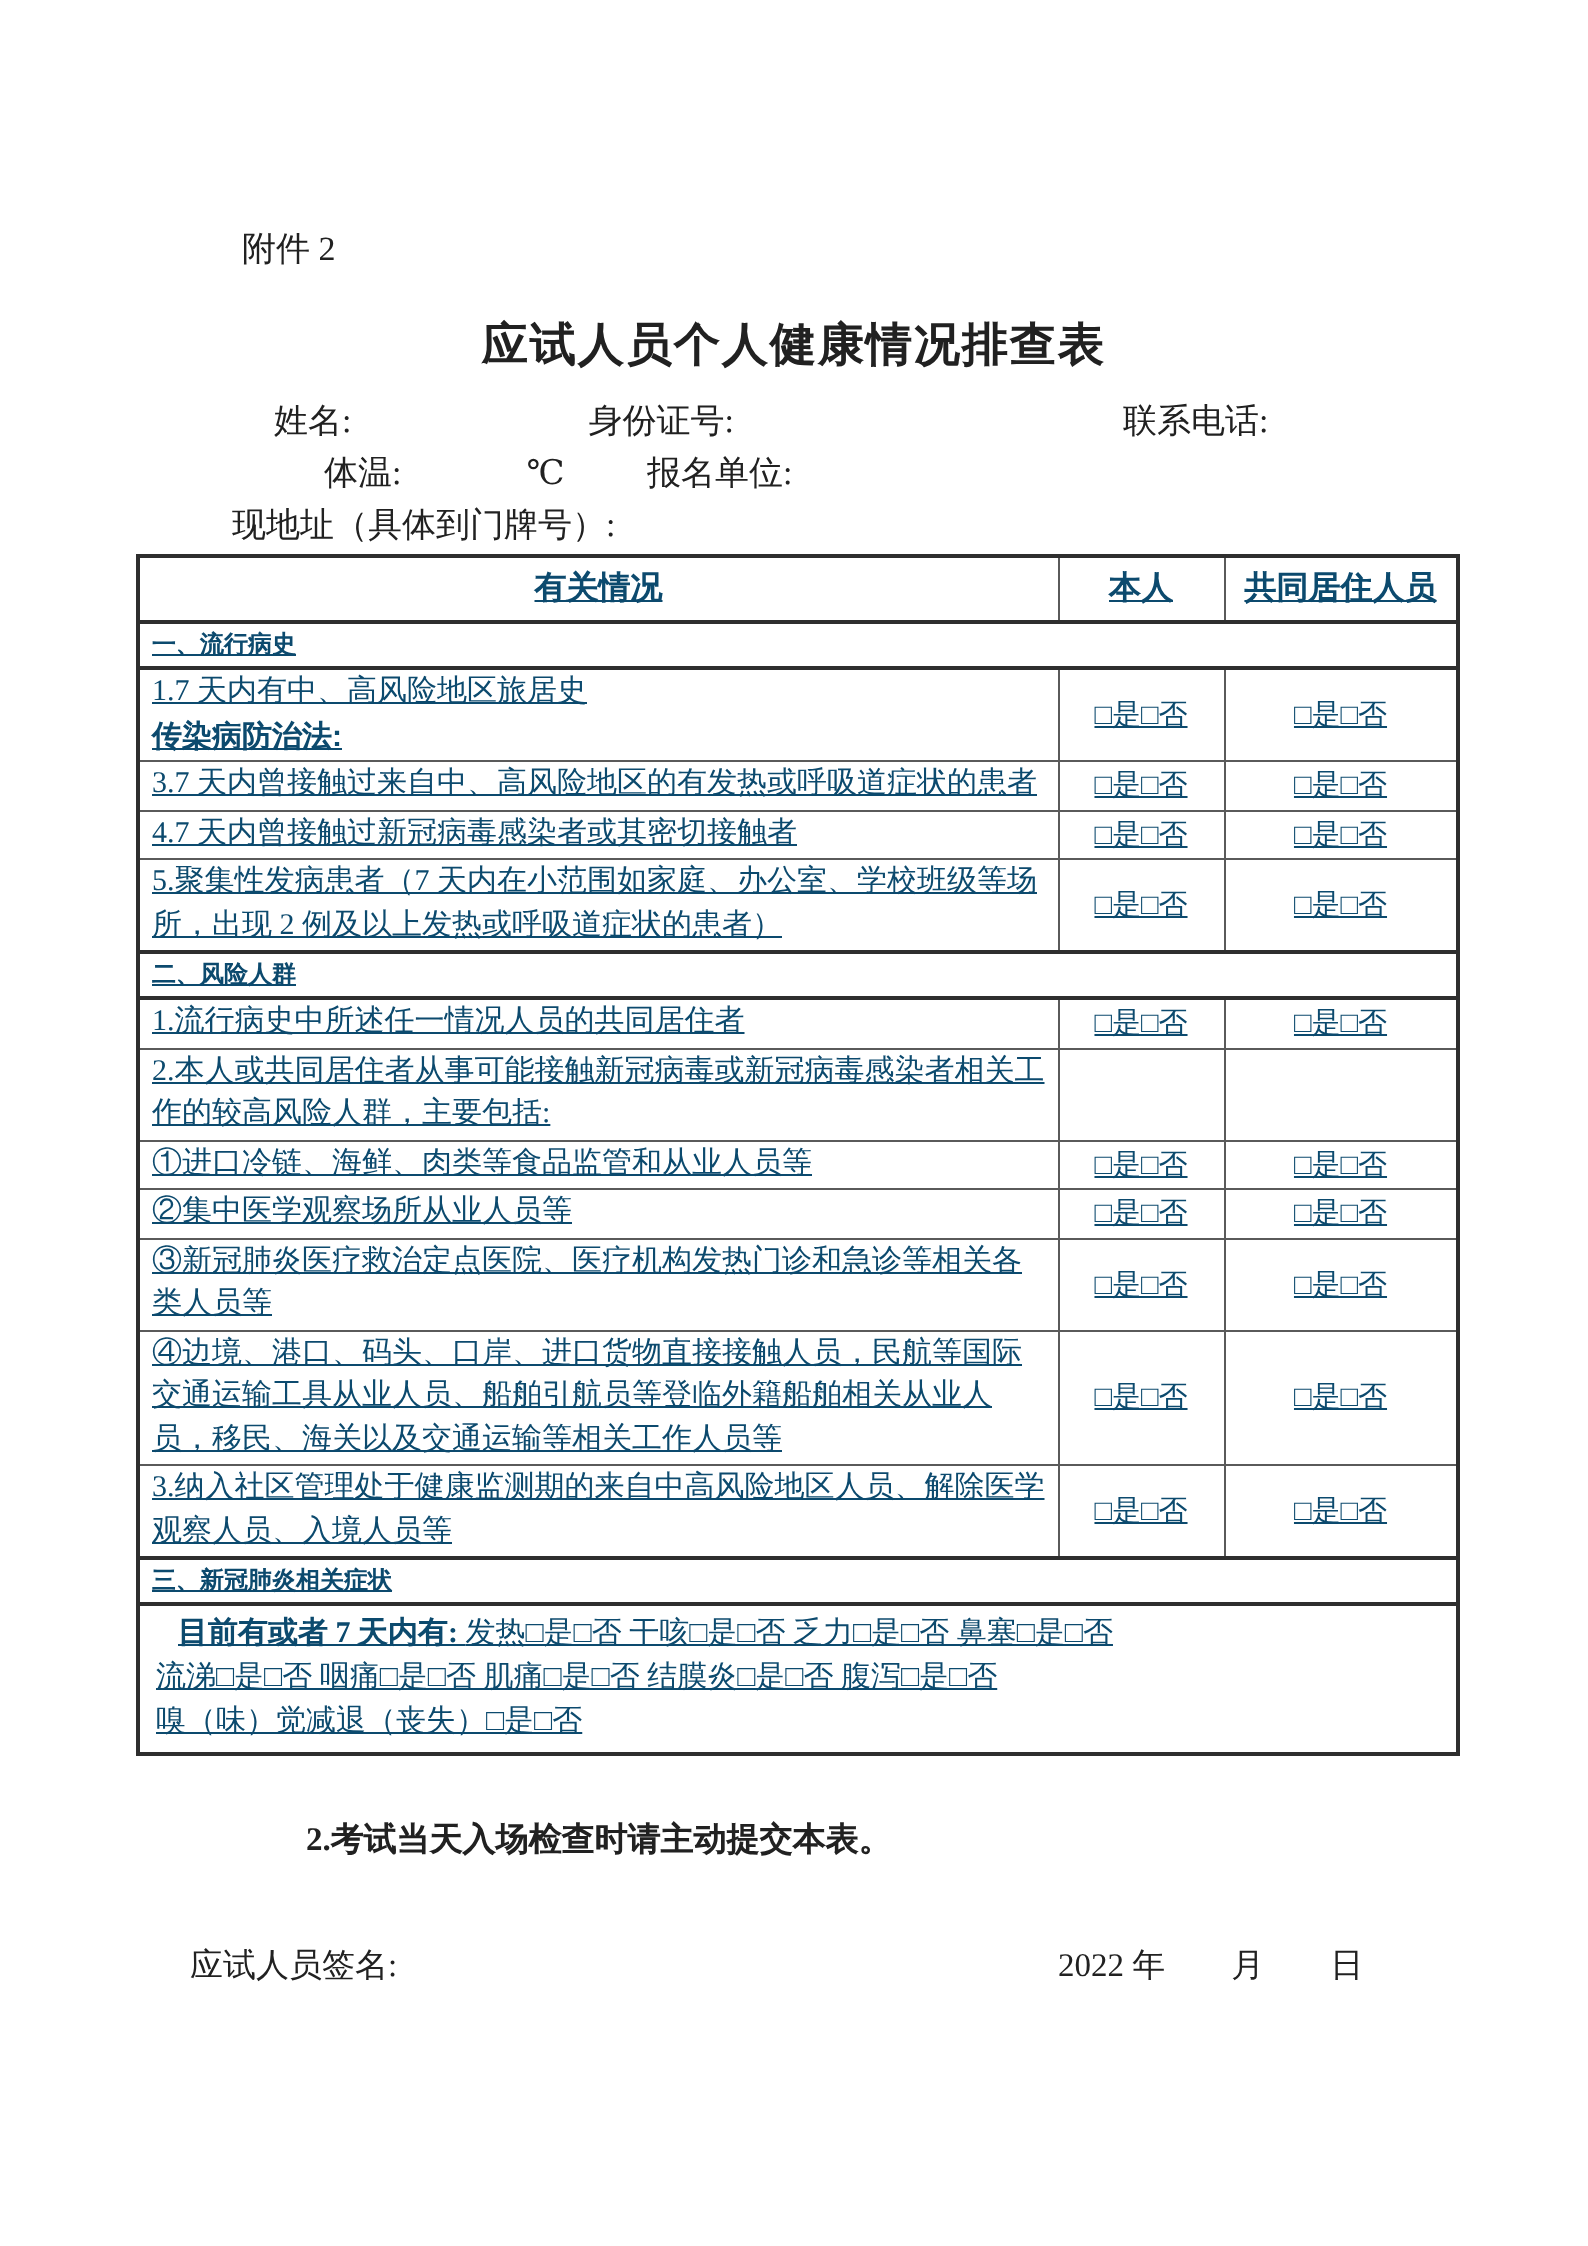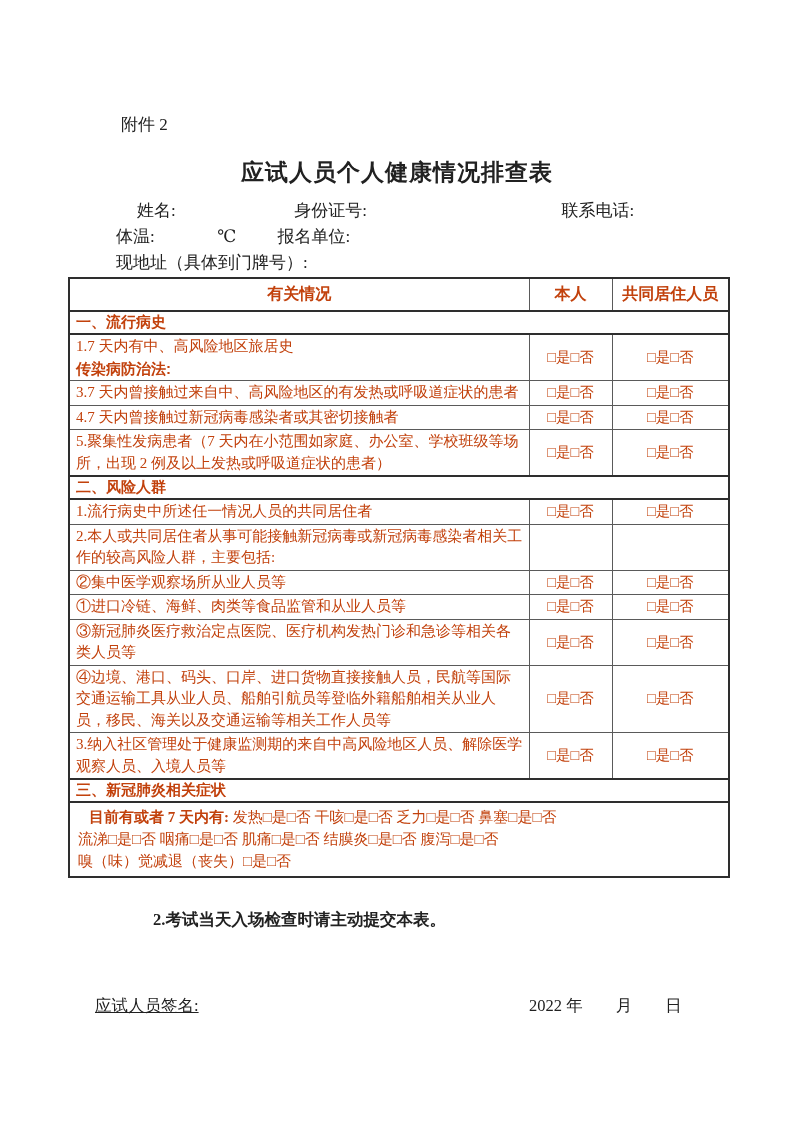--- a/index.html
+++ b/index.html
@@ -10,51 +10,51 @@
   }
   .attachment { position:absolute; left:121px; top:96px; font-size:17px;margin-top:17px; }
   .title {
     position:absolute; left:0; right:0; top:157px; margin:0;
     text-align:center; font-size:23px; font-weight:bold; letter-spacing:1px;
   }
   .fields { position:absolute; left:116px; top:198px; font-size:17px; line-height:26px; }
   .fields .frow { white-space:nowrap; }
   .w1 { display:inline-block; width:153px;margin-left:21px; }
   .w2 { display:inline-block; width:263px; }
-  .w3 { display:inline-block; width:97px; }
+  .w3 { display:inline-block; width:97px;margin-left:46px; }
   .w4 { display:inline-block; width:56px; }
 
   table.screen {
     position:absolute; left:68px; top:277px; width:660px;
     border-collapse:collapse; table-layout:fixed;
-    border:2px solid #2e2e2e; font-size:15px; color:#c2410c;
+    border:2px solid #2e2e2e; font-size:15px; color:#0c4a6e;text-decoration:underline;
   }
   table.screen td, table.screen th { border:1px solid #5a5a5a; }
   table.screen th {
     font-family:"Liberation Sans","DejaVu Sans",sans-serif;
     font-size:16px; font-weight:bold; height:31px; text-align:center;
     border-bottom:2px solid #2e2e2e; padding:0;
   }
   tr.section-row td {
     font-family:"Liberation Sans","DejaVu Sans",sans-serif;
-    font-weight:bold; font-size:15px; height:21px;
+    font-weight:bold; font-size:12px; height:21px;
     padding:0 0 0 6px; border-top:2px solid #2e2e2e; border-bottom:2px solid #2e2e2e;
   }
   td.q { padding:1px 4px 1px 6px; line-height:21.5px; }
   td.cb { text-align:center; font-size:14.5px; padding:0; }
   .sub-bold { font-weight:bold; font-family:"Liberation Sans","DejaVu Sans",sans-serif; }
   tr.symptoms-row td { padding:3px 6px 4px 8px; line-height:22px; }
   tr.symptoms-row b { font-weight:bold;margin-left:11px; }
 
   .notes {
     position:absolute; left:120px; top:908px; width:588px;
     font-weight:bold; font-size:16.5px; line-height:24px;
   }
   .notes .note2 { text-indent:2em; }
-  .sign { position:absolute; left:95px; top:995px; right:66px; font-size:16.5px;text-decoration:underline; }
+  .sign { position:absolute; left:95px; top:972px; right:66px; font-size:16.5px; }
   .sign .date { position:absolute; left:434px; top:0; white-space:pre; }
 </style>
 </head>
 <body>
 
 <div class="page">
 
   <div class="attachment">附件 2</div>
 
   <h1 class="title">应试人员个人健康情况排查表</h1>
@@ -117,26 +117,26 @@
           <td class="q"><span>1.流行病史中所述任一情况人员的共同居住者</span></td>
           <td class="cb">□是□否</td>
           <td class="cb">□是□否</td>
         </tr>
         <tr>
           <td class="q"><span>2.本人或共同居住者从事可能接触新冠病毒或新冠病毒感染者相关工作的较高风险人群，主要包括:</span></td>
           <td class="cb"></td>
           <td class="cb"></td>
         </tr>
         <tr>
-          <td class="q"><span>②集中医学观察场所从业人员等</span></td>
+          <td class="q"><span>①进口冷链、海鲜、肉类等食品监管和从业人员等</span></td>
           <td class="cb">□是□否</td>
           <td class="cb">□是□否</td>
         </tr>
         <tr>
-          <td class="q"><span>①进口冷链、海鲜、肉类等食品监管和从业人员等</span></td>
+          <td class="q"><span>②集中医学观察场所从业人员等</span></td>
           <td class="cb">□是□否</td>
           <td class="cb">□是□否</td>
         </tr>
         <tr>
           <td class="q"><span>③新冠肺炎医疗救治定点医院、医疗机构发热门诊和急诊等相关各类人员等</span></td>
           <td class="cb">□是□否</td>
           <td class="cb">□是□否</td>
         </tr>
         <tr>
           <td class="q"><span>④边境、港口、码头、口岸、进口货物直接接触人员，民航等国际交通运输工具从业人员、船舶引航员等登临外籍船舶相关从业人员，移民、海关以及交通运输等相关工作人员等</span></td>

